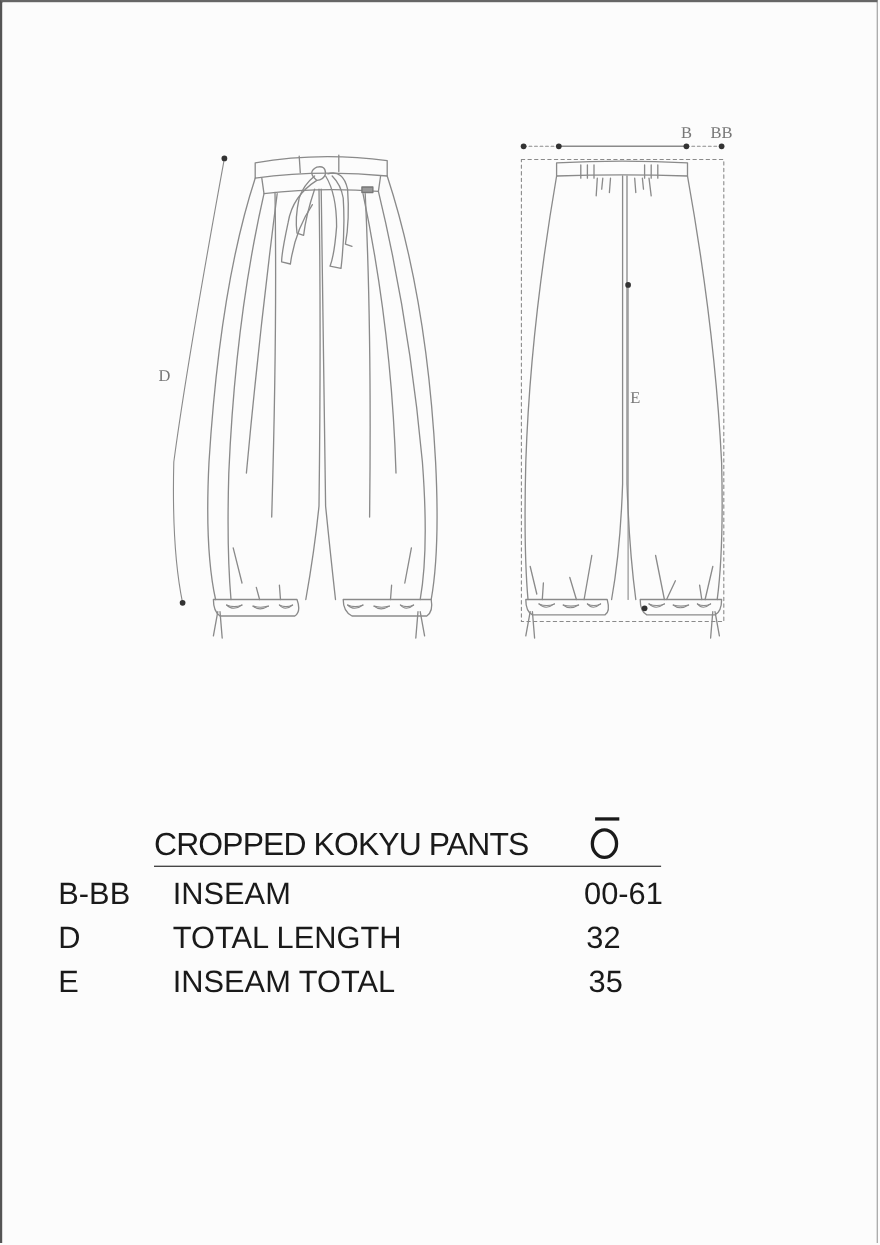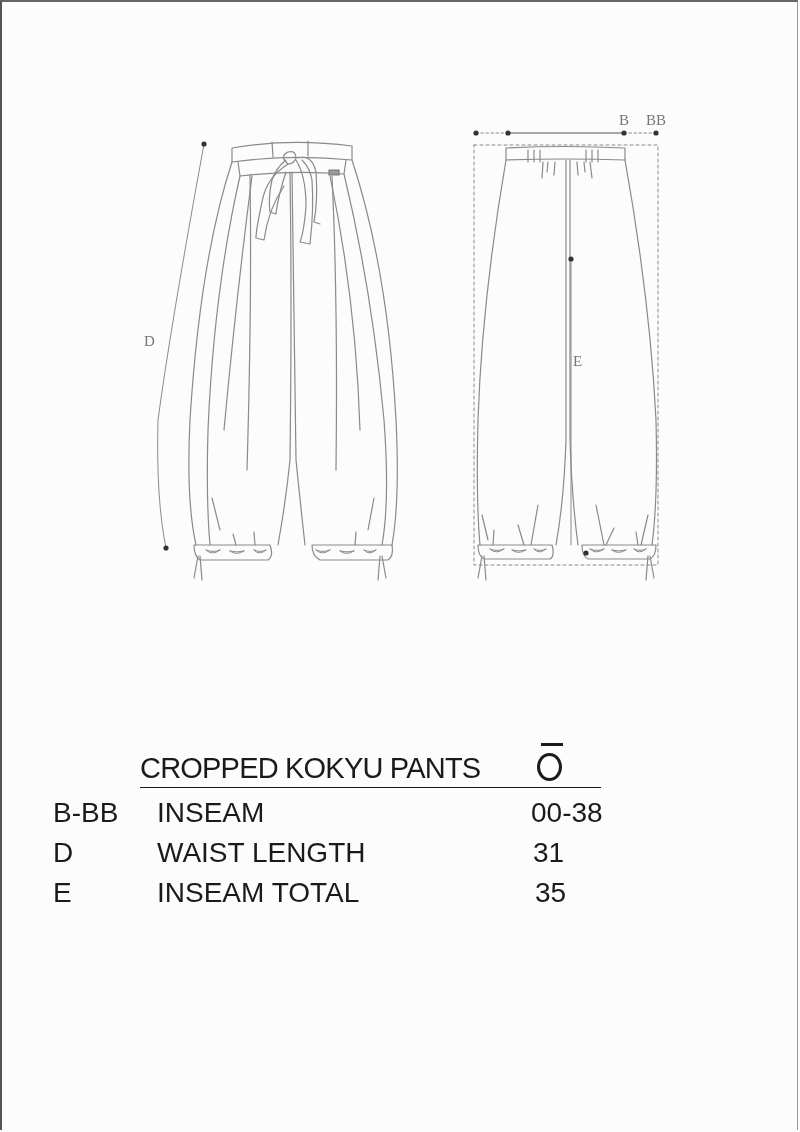--- a/index.html
+++ b/index.html
@@ -176,25 +176,25 @@
   <div class="title">CROPPED KOKYU PANTS</div>
   <div class="underline"></div>
   <div class="brand-mark">
     <div class="bar"></div>
     <div class="ring"></div>
   </div>
 
   <div class="row" style="top:797px">
     <span class="code">B-BB</span>
     <span class="name">INSEAM</span>
-    <span class="value" style="left:515px">00-38</span>
+    <span class="value" style="left:515px">00-61</span>
   </div>
   <div class="row" style="top:837px">
     <span class="code">D</span>
-    <span class="name">WAIST LENGTH</span>
-    <span class="value" style="left:517px">31</span>
+    <span class="name">TOTAL LENGTH</span>
+    <span class="value" style="left:517px">32</span>
   </div>
   <div class="row" style="top:877px">
     <span class="code">E</span>
     <span class="name">INSEAM TOTAL</span>
     <span class="value" style="left:519px">35</span>
   </div>
 </div>
 
 </body></html>

